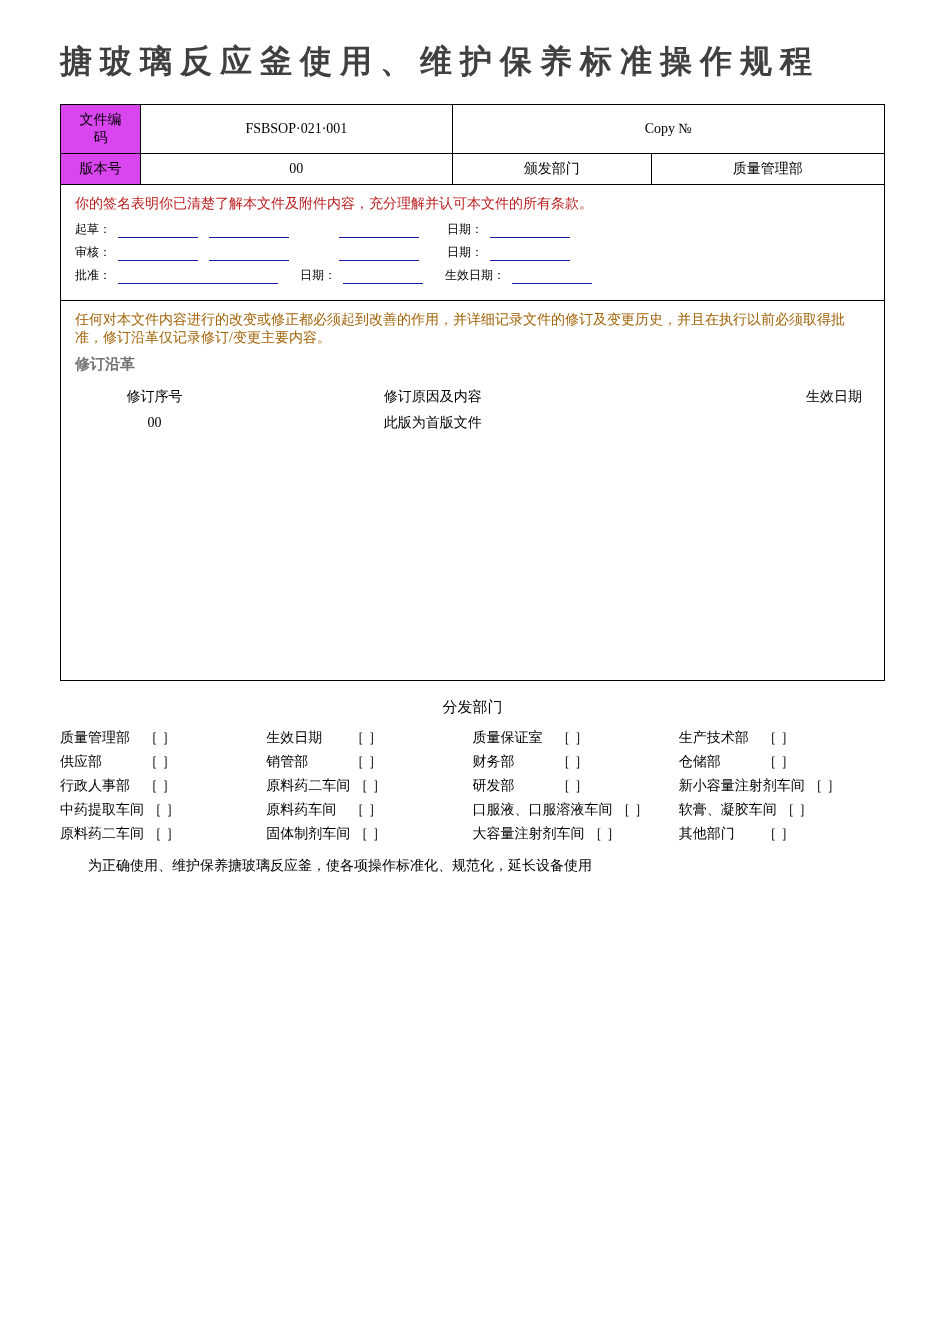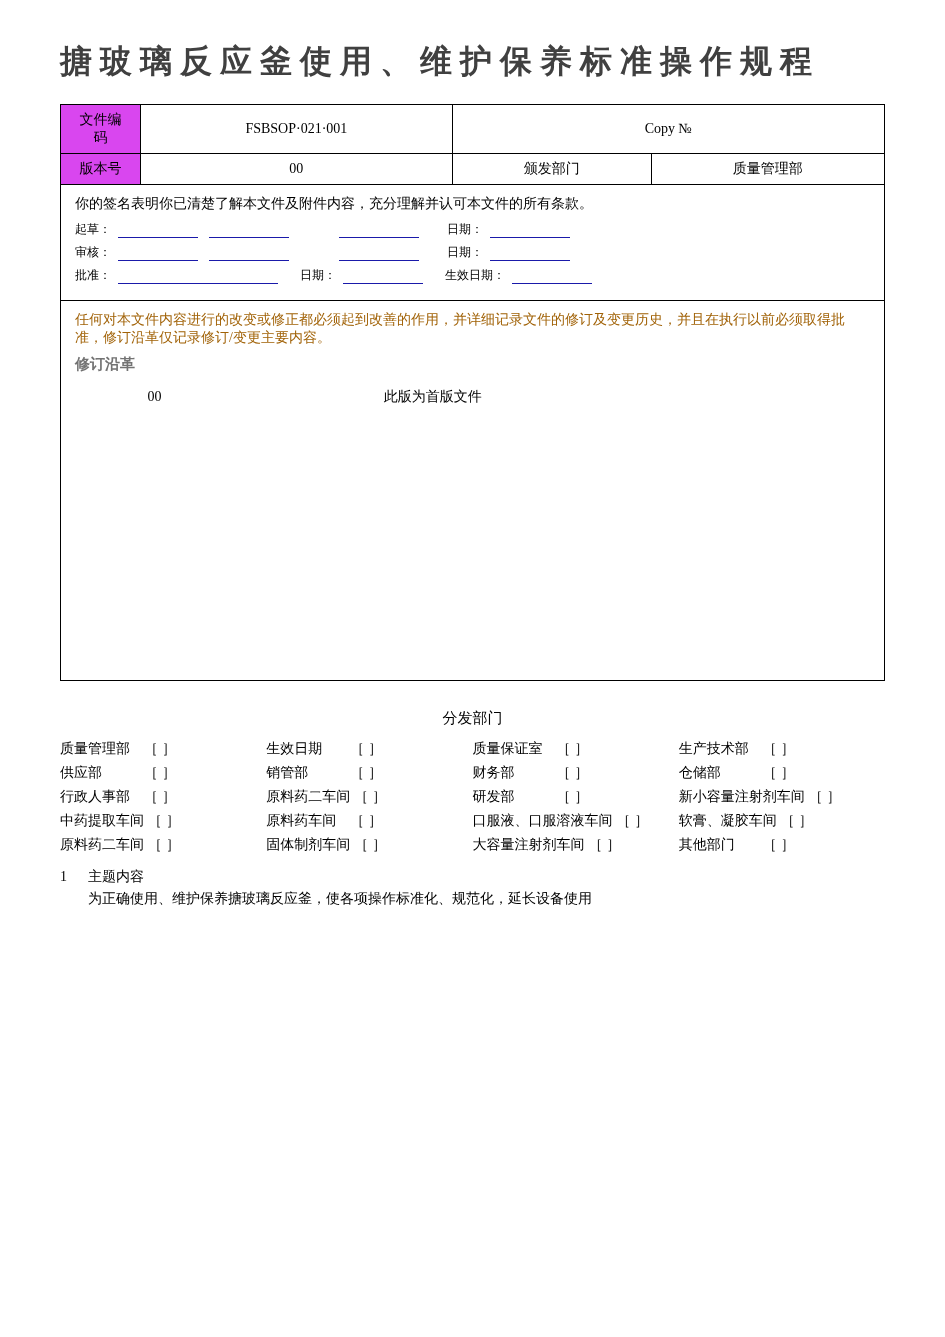--- a/index.html
+++ b/index.html
@@ -54,21 +54,21 @@
     .info-line .label-text {
       color: #000;
     }
     .underline-field {
       display: inline-block;
       border-bottom: 1px solid #1a1aaa;
       min-width: 80px;
       margin: 0 4px;
     }
     .warning-text {
-      color: #000000;
+      color: #b91c1c;
       font-size: 14px;
       margin-bottom: 8px;
     }
     .revision-section {
       border: 1.5px solid #000;
       border-top: none;
       padding: 10px 14px;
       min-height: 380px;
     }
     .revision-title {
@@ -92,21 +92,21 @@
     }
     .revision-table .col2 {
       width: 50%;
       text-align: center;
     }
     .revision-table .col3 {
       width: 30%;
       text-align: right;
     }
     .distribution-section {
-      margin-top: 28px;
+      margin-top: 17px;
     }
     .distribution-title {
       text-align: center;
       font-size: 15px;
       margin-bottom: 12px;
       color: #000;
     }
     .dist-grid {
       display: grid;
       grid-template-columns: repeat(4, 1fr);
@@ -195,20 +195,25 @@
     <span class="label-text">生效日期：</span>
     <span class="underline-field">&nbsp;&nbsp;&nbsp;&nbsp;&nbsp;&nbsp;&nbsp;&nbsp;&nbsp;&nbsp;&nbsp;&nbsp;</span>
   </div>
 </div>
 
 <div class="revision-section">
   <div class="warning-text" style="color:#a16207; margin-bottom:8px;">任何对本文件内容进行的改变或修正都必须起到改善的作用，并详细记录文件的修订及变更历史，并且在执行以前必须取得批准，修订沿革仅记录修订/变更主要内容。</div>
   <div class="revision-title">修订沿革</div>
   <table class="revision-table">
     <tbody>
+        <tr>
+      <td class="col1">修订序号</td>
+      <td class="col2">修订原因及内容</td>
+      <td class="col3">生效日期</td>
+    </tr>
     <tr>
       <td class="col1">00</td>
       <td class="col2">此版为首版文件</td>
       <td class="col3"></td>
     </tr>
   </tbody>
     </table>
 </div>
 
 <div class="distribution-section">
@@ -316,19 +321,14 @@
     </div>
     <div class="dist-item">
       <span class="dept-name">其他部门</span>
       <span class="bracket">［</span>
         <span class="bracket">］</span>
     </div>
   </div>
 </div>
 
 <div class="section-content">
-  <div class="section-header">
-    <span>1</span>
-    &nbsp;&nbsp;&nbsp;&nbsp;
-    <span>主题内容</span>
-  </div>
   <div class="section-body">为正确使用、维护保养搪玻璃反应釜，使各项操作标准化、规范化，延长设备使用</div>
 </div>
 
 </body></html>

